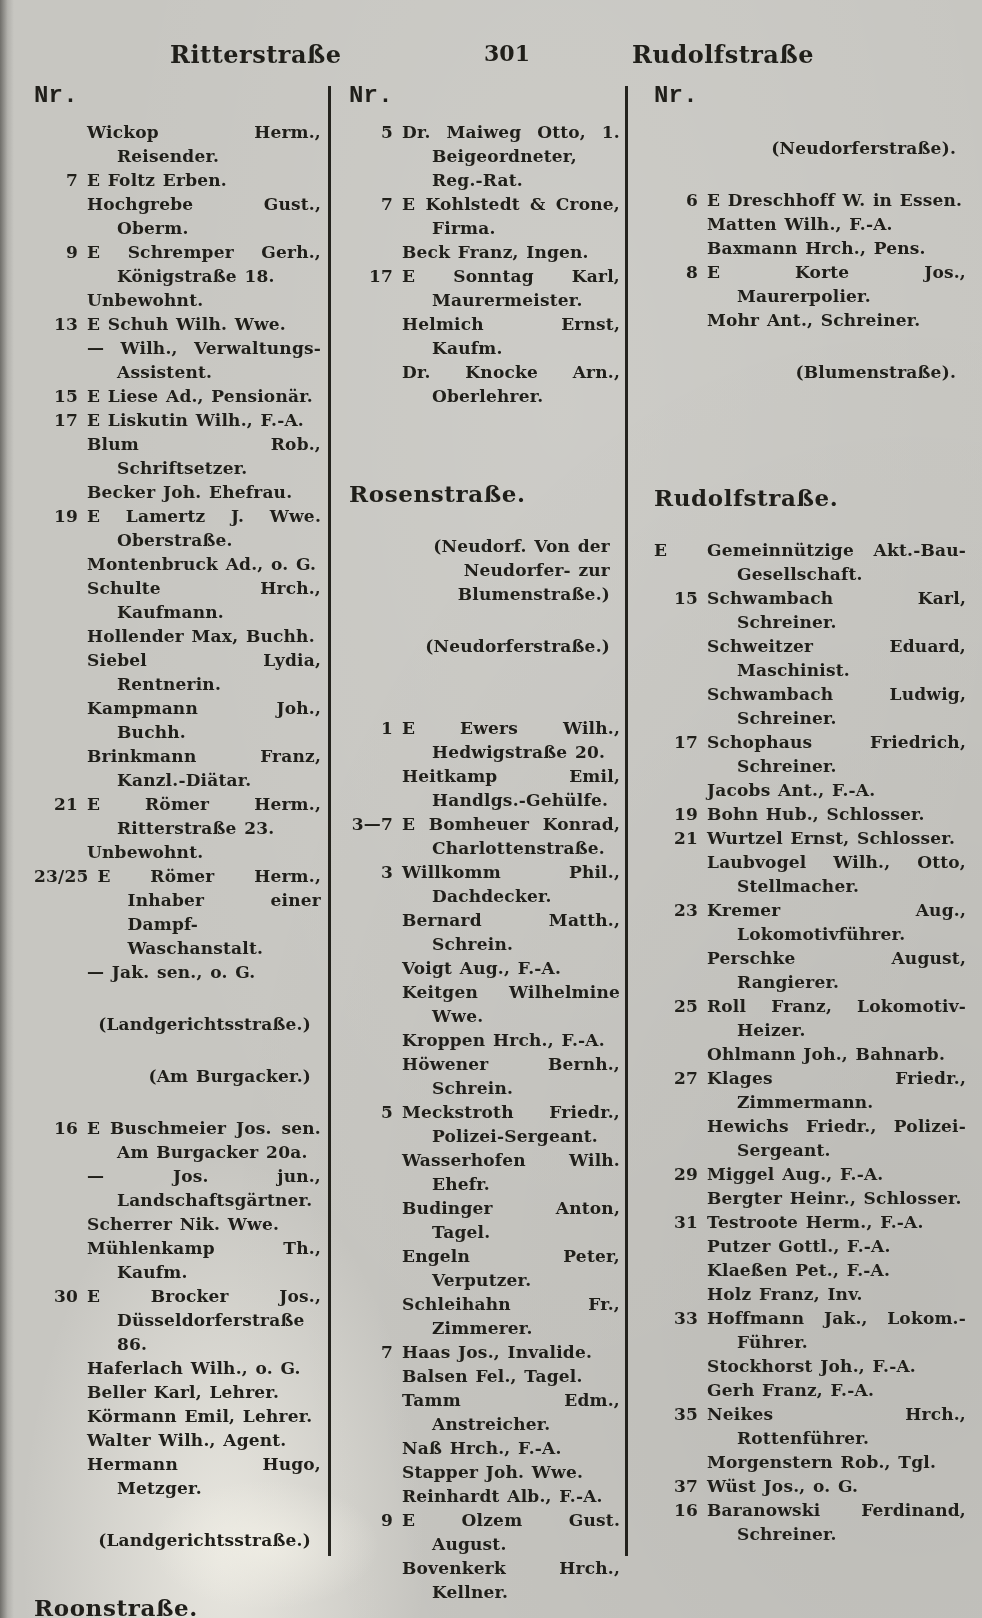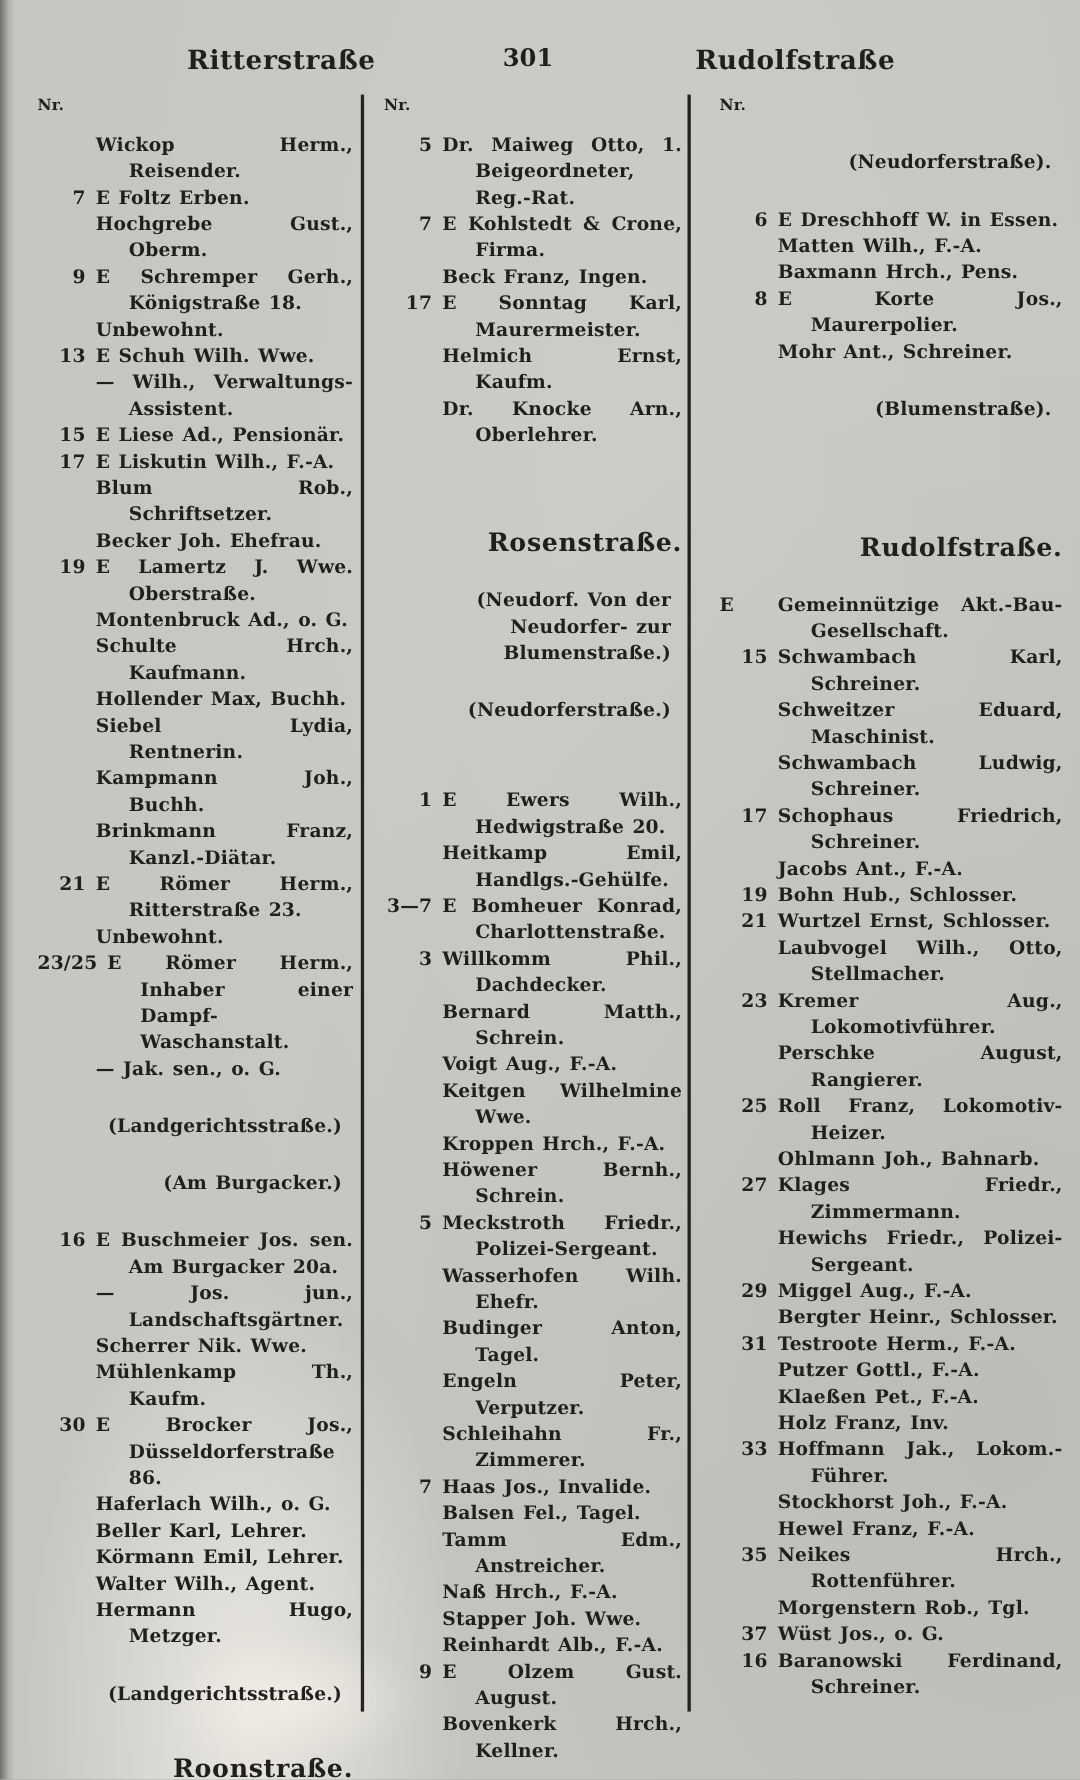--- a/index.html
+++ b/index.html
@@ -31,38 +31,38 @@
   }
   .stain{
     position:absolute;left:150px;top:1480px;width:230px;height:130px;border-radius:50%;
     background:radial-gradient(ellipse, rgba(240,238,229,.85), rgba(240,238,229,0) 70%);
     pointer-events:none;
   }
   
   .hdr{position:absolute;top:40px;left:0;width:982px;height:36px;}
   .hdr span{position:absolute;white-space:nowrap;}
   .h-left{left:170px;font-size:24px;letter-spacing:.5px;}
-  .h-num{left:430px;width:100px;text-align:center;font-size:22px;}
+  .h-num{left:430px;width:100px;text-align:right;font-size:22px;}
   .h-right{left:632px;font-size:24px;letter-spacing:.5px;}
   
   .vrule{position:absolute;top:86px;height:1470px;width:3px;background:var(--rule);opacity:.92;}
   .vrule.r1{left:328px;}
   .vrule.r2{left:625px;}
   
   .cols{position:absolute;top:82px;left:0;width:982px;display:grid;grid-template-columns:331px 297px 354px;}
   .col{font-size:17px;line-height:24px;letter-spacing:.2px;}
   .col0{padding:0 10px 0 34px;}
   .col1{padding:0 8px 0 18px;}
   .col2{padding:0 16px 0 26px;}
-  .nr-label{font-size:14px;margin:2px 0 12px;}
+  .nr-label{font-size:24px;margin:2px 0 12px;font-family:Liberation Mono, monospace;}
   .entry{display:flex;align-items:flex-start;}
   .num{flex:none;min-width:44px;padding-right:9px;text-align:right;white-space:nowrap;}
   .num.left{text-align:left;}
   .txt{flex:1;padding-left:30px;text-indent:-30px;text-align:justify;word-spacing:1.5px;}
-  .section-title{text-align:right;font-size:23px;letter-spacing:.6px;margin:44px 0 28px;}
+  .section-title{text-align:left;font-size:23px;letter-spacing:.6px;margin:44px 0 28px;}
   .crossref{text-align:right;margin:28px 10px;word-spacing:1.5px;}
   .gap{height:30px;}
 </style>
 </head>
 <body>
 
 <div class="page">
   <div class="edge-shadow"></div>
   <div class="stain"></div>
 
@@ -444,21 +444,21 @@
         <div class="entry">
           <span class="num">33</span>
           <span class="txt">Hoffmann Jak., Lokom.-Führer.</span>
         </div>
         <div class="entry">
           <span class="num"></span>
           <span class="txt">Stockhorst Joh., F.-A.</span>
         </div>
         <div class="entry">
           <span class="num"></span>
-          <span class="txt">Hewel Franz, F.-A.</span>
+          <span class="txt">Gerh Franz, F.-A.</span>
         </div>
         <div class="entry">
           <span class="num">35</span>
           <span class="txt">Neikes Hrch., Rottenführer.</span>
         </div>
         <div class="entry">
           <span class="num"></span>
           <span class="txt">Morgenstern Rob., Tgl.</span>
         </div>
         <div class="entry">

